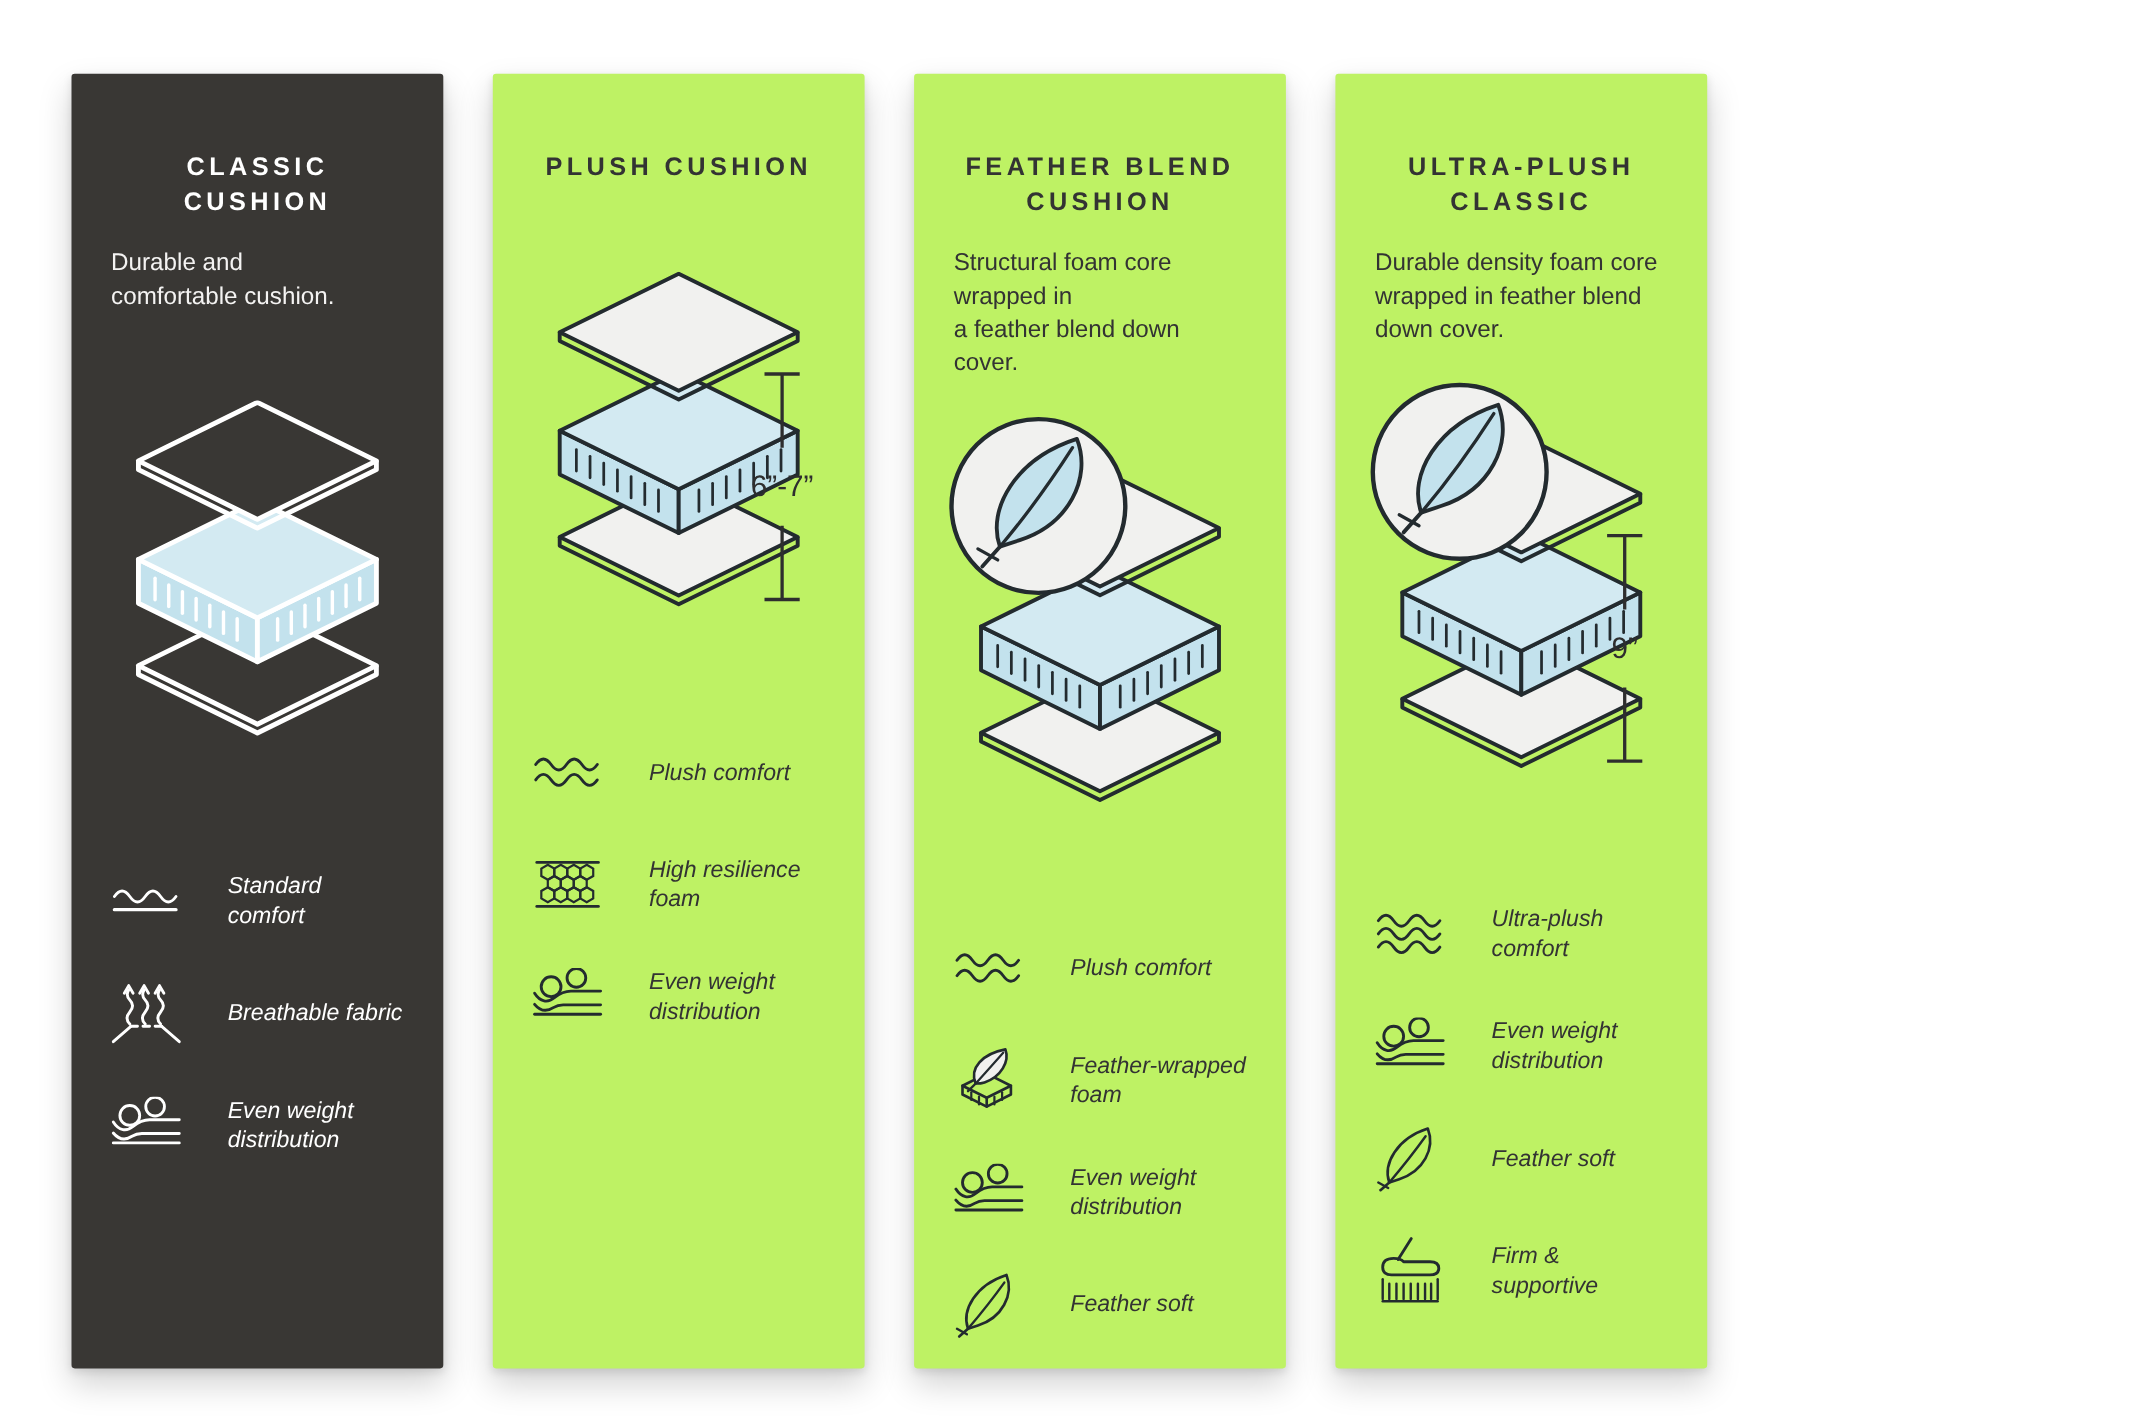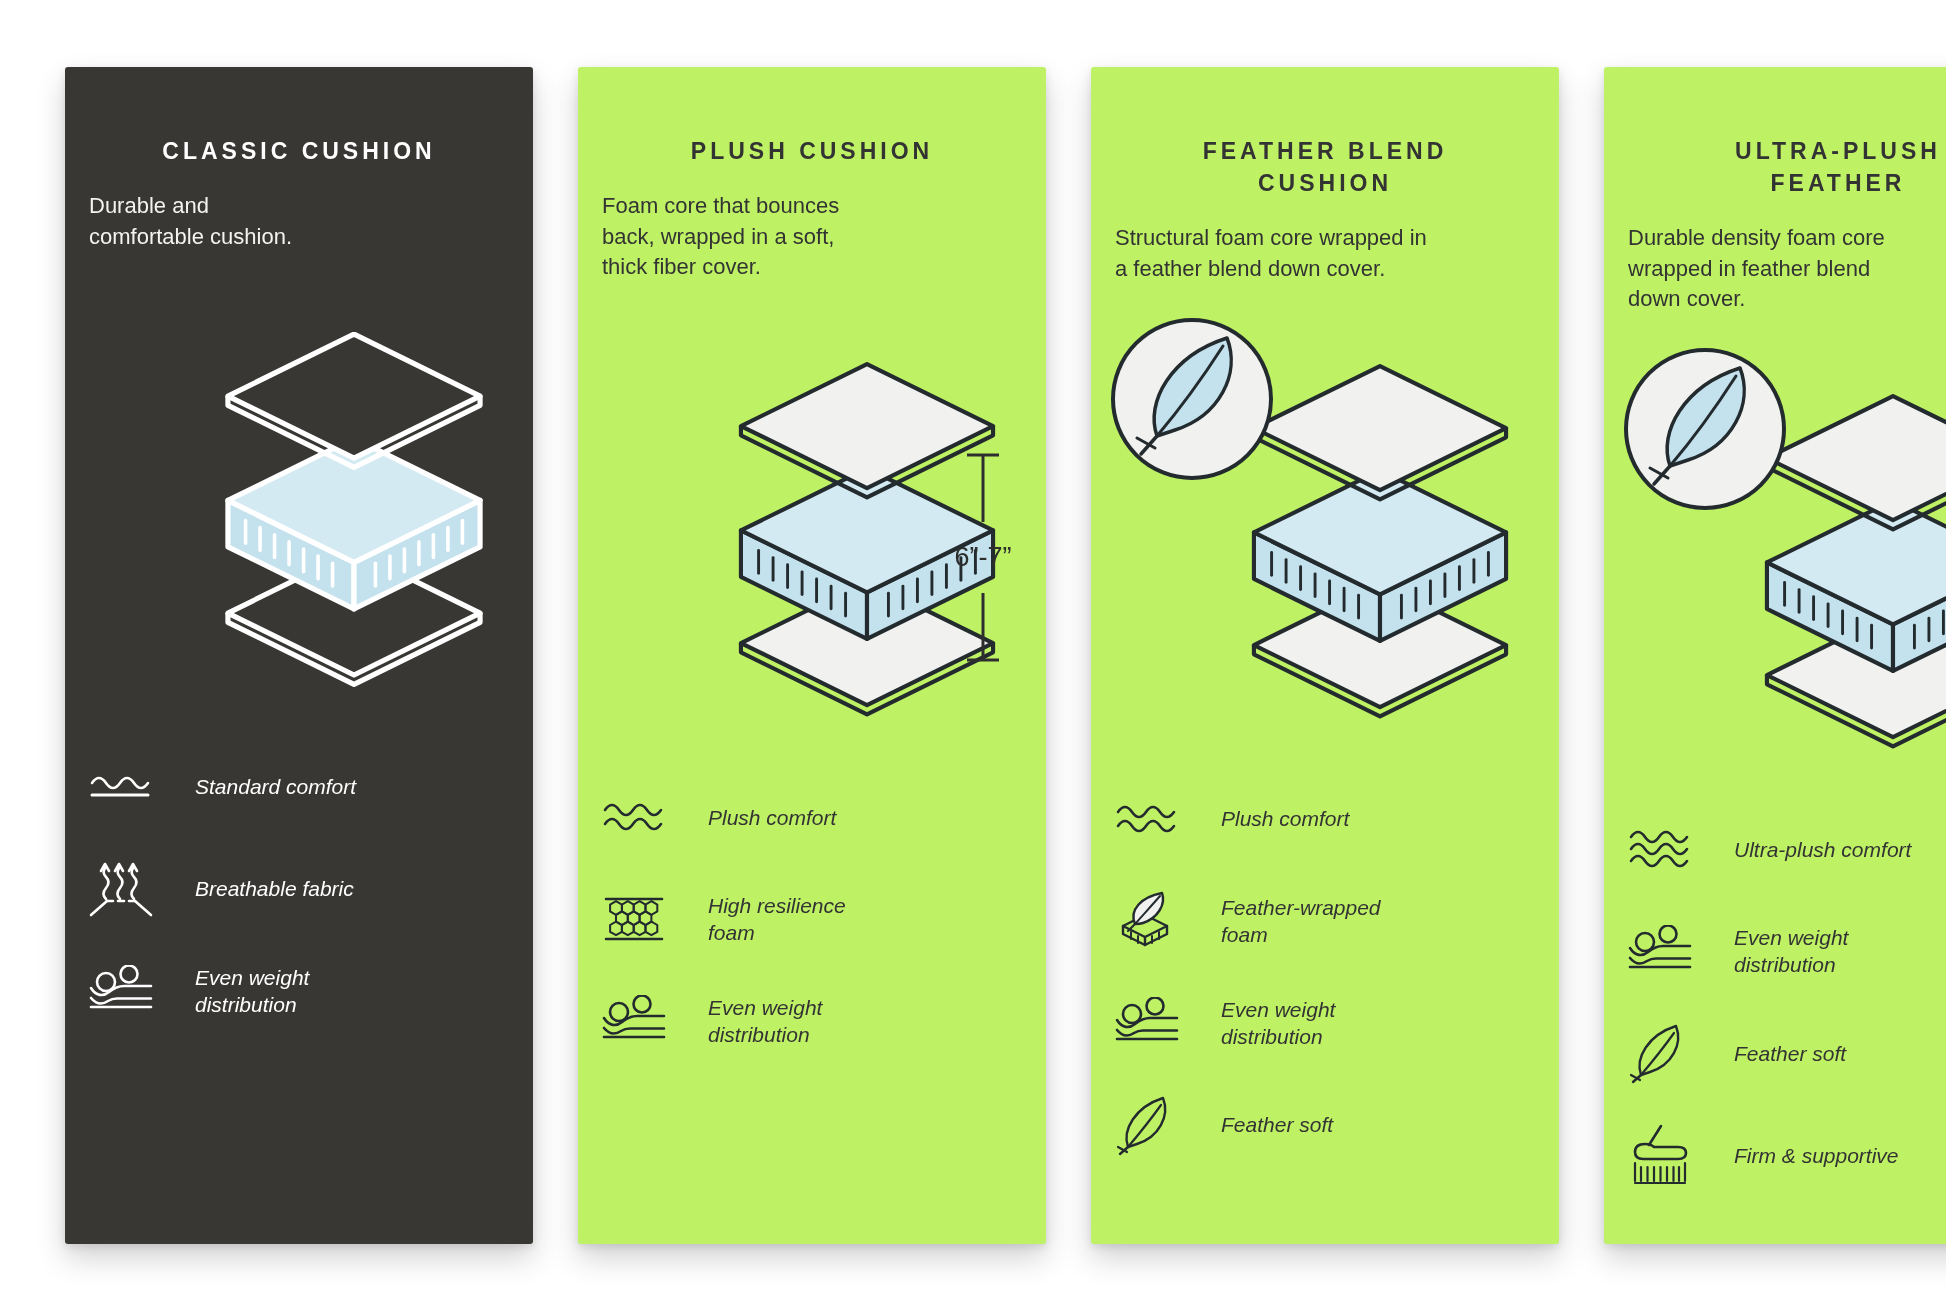--- a/index.html
+++ b/index.html
@@ -2,21 +2,21 @@
 <html><head>
 <meta charset="utf-8">
 <style>
   html,body{margin:0;padding:0;}
   body{
     width:1946px;height:1298px;background:#ffffff;position:relative;overflow:hidden;
     font-family:"Liberation Sans",sans-serif;
   }
   .panels{position:absolute;left:65px;top:67px;display:flex;gap:45px;}
   .panel{
-    width:468px;height:1177px;box-sizing:border-box;padding:68px 24px 0;
+    width:338px;height:1177px;box-sizing:border-box;padding:68px 36px 0;
     display:flex;flex-direction:column;position:relative;border-radius:3px;
     box-shadow:0 14px 30px rgba(0,0,0,.18),0 3px 8px rgba(0,0,0,.10);
   }
   .panel.light{background:#bef264;color:#333333;}
   .panel.dark{background:#393734;color:#ffffff;}
   .title{
     font-size:23px;font-weight:700;letter-spacing:4px;text-align:center;
     line-height:1.4;white-space:pre-line;
   }
   .desc{
@@ -106,23 +106,20 @@
     <path d="M2,42 H62" fill="none" stroke="#ffffff" stroke-width="2.6" stroke-linecap="round" stroke-linejoin="round"></path>
             </svg>
           </span>
       <span class="f-label">Even weight
 distribution</span>
     </div>
       </div>
     </section>
     <section class="panel light">
     <h2 class="title" style="margin:0">PLUSH CUSHION</h2>
-    <p class="desc" style="margin-bottom:0">Foam core that bounces
-back, wrapped in a soft,
-thick fiber cover.</p>
     <div class="diagram">
       <svg class="cushion-svg" viewBox="0 0 300 350">
 
     <path d="M150,212 L272,272 L150,332 L28,272 Z" fill="#f1f1ef" stroke="#232b2f" stroke-width="4" stroke-linejoin="round"></path>
     <path d="M28,272 v9 L150,341 L272,281 v-9" fill="none" stroke="#232b2f" stroke-width="4" stroke-linejoin="round"></path>
     <path d="M28,163 L150,223 L150,268 L28,208 Z" fill="#c3e2ed" stroke="#232b2f" stroke-width="4" stroke-linejoin="round"></path>
     <path d="M272,163 L150,223 L150,268 L272,208 Z" fill="#c3e2ed" stroke="#232b2f" stroke-width="4" stroke-linejoin="round"></path>
     <path d="M150,103 L272,163 L150,223 L28,163 Z" fill="#d3eaf2" stroke="#232b2f" stroke-width="4" stroke-linejoin="round"></path>
     <path d="M45.08,182.4 v22" stroke="#232b2f" stroke-width="2.8" stroke-linecap="round"></path>
              <path d="M254.92,182.4 v22" stroke="#232b2f" stroke-width="2.8" stroke-linecap="round"></path>
@@ -286,21 +283,21 @@
       <path d="M13,55 L5,62" fill="none" stroke="#232b2f" stroke-width="2.4" stroke-linecap="round" stroke-linejoin="round"></path>
               <path d="M3,55 L12,60" fill="none" stroke="#232b2f" stroke-width="2.2" stroke-linecap="round" stroke-linejoin="round"></path>
             </svg>
           </span>
       <span class="f-label">Feather soft</span>
     </div>
       </div>
     </section>
     <section class="panel light">
     <h2 class="title" style="margin:0">ULTRA-PLUSH
-FEATHER</h2>
+CLASSIC</h2>
     <p class="desc" style="margin-bottom:0">Durable density foam core
 wrapped in feather blend
 down cover.</p>
     <div class="diagram">
       <svg class="cushion-svg" viewBox="0 0 300 350">
 
     <path d="M150,212 L272,272 L150,332 L28,272 Z" fill="#f1f1ef" stroke="#232b2f" stroke-width="4" stroke-linejoin="round"></path>
     <path d="M28,272 v9 L150,341 L272,281 v-9" fill="none" stroke="#232b2f" stroke-width="4" stroke-linejoin="round"></path>
     <path d="M28,163 L150,223 L150,268 L28,208 Z" fill="#c3e2ed" stroke="#232b2f" stroke-width="4" stroke-linejoin="round"></path>
     <path d="M272,163 L150,223 L150,268 L272,208 Z" fill="#c3e2ed" stroke="#232b2f" stroke-width="4" stroke-linejoin="round"></path>

